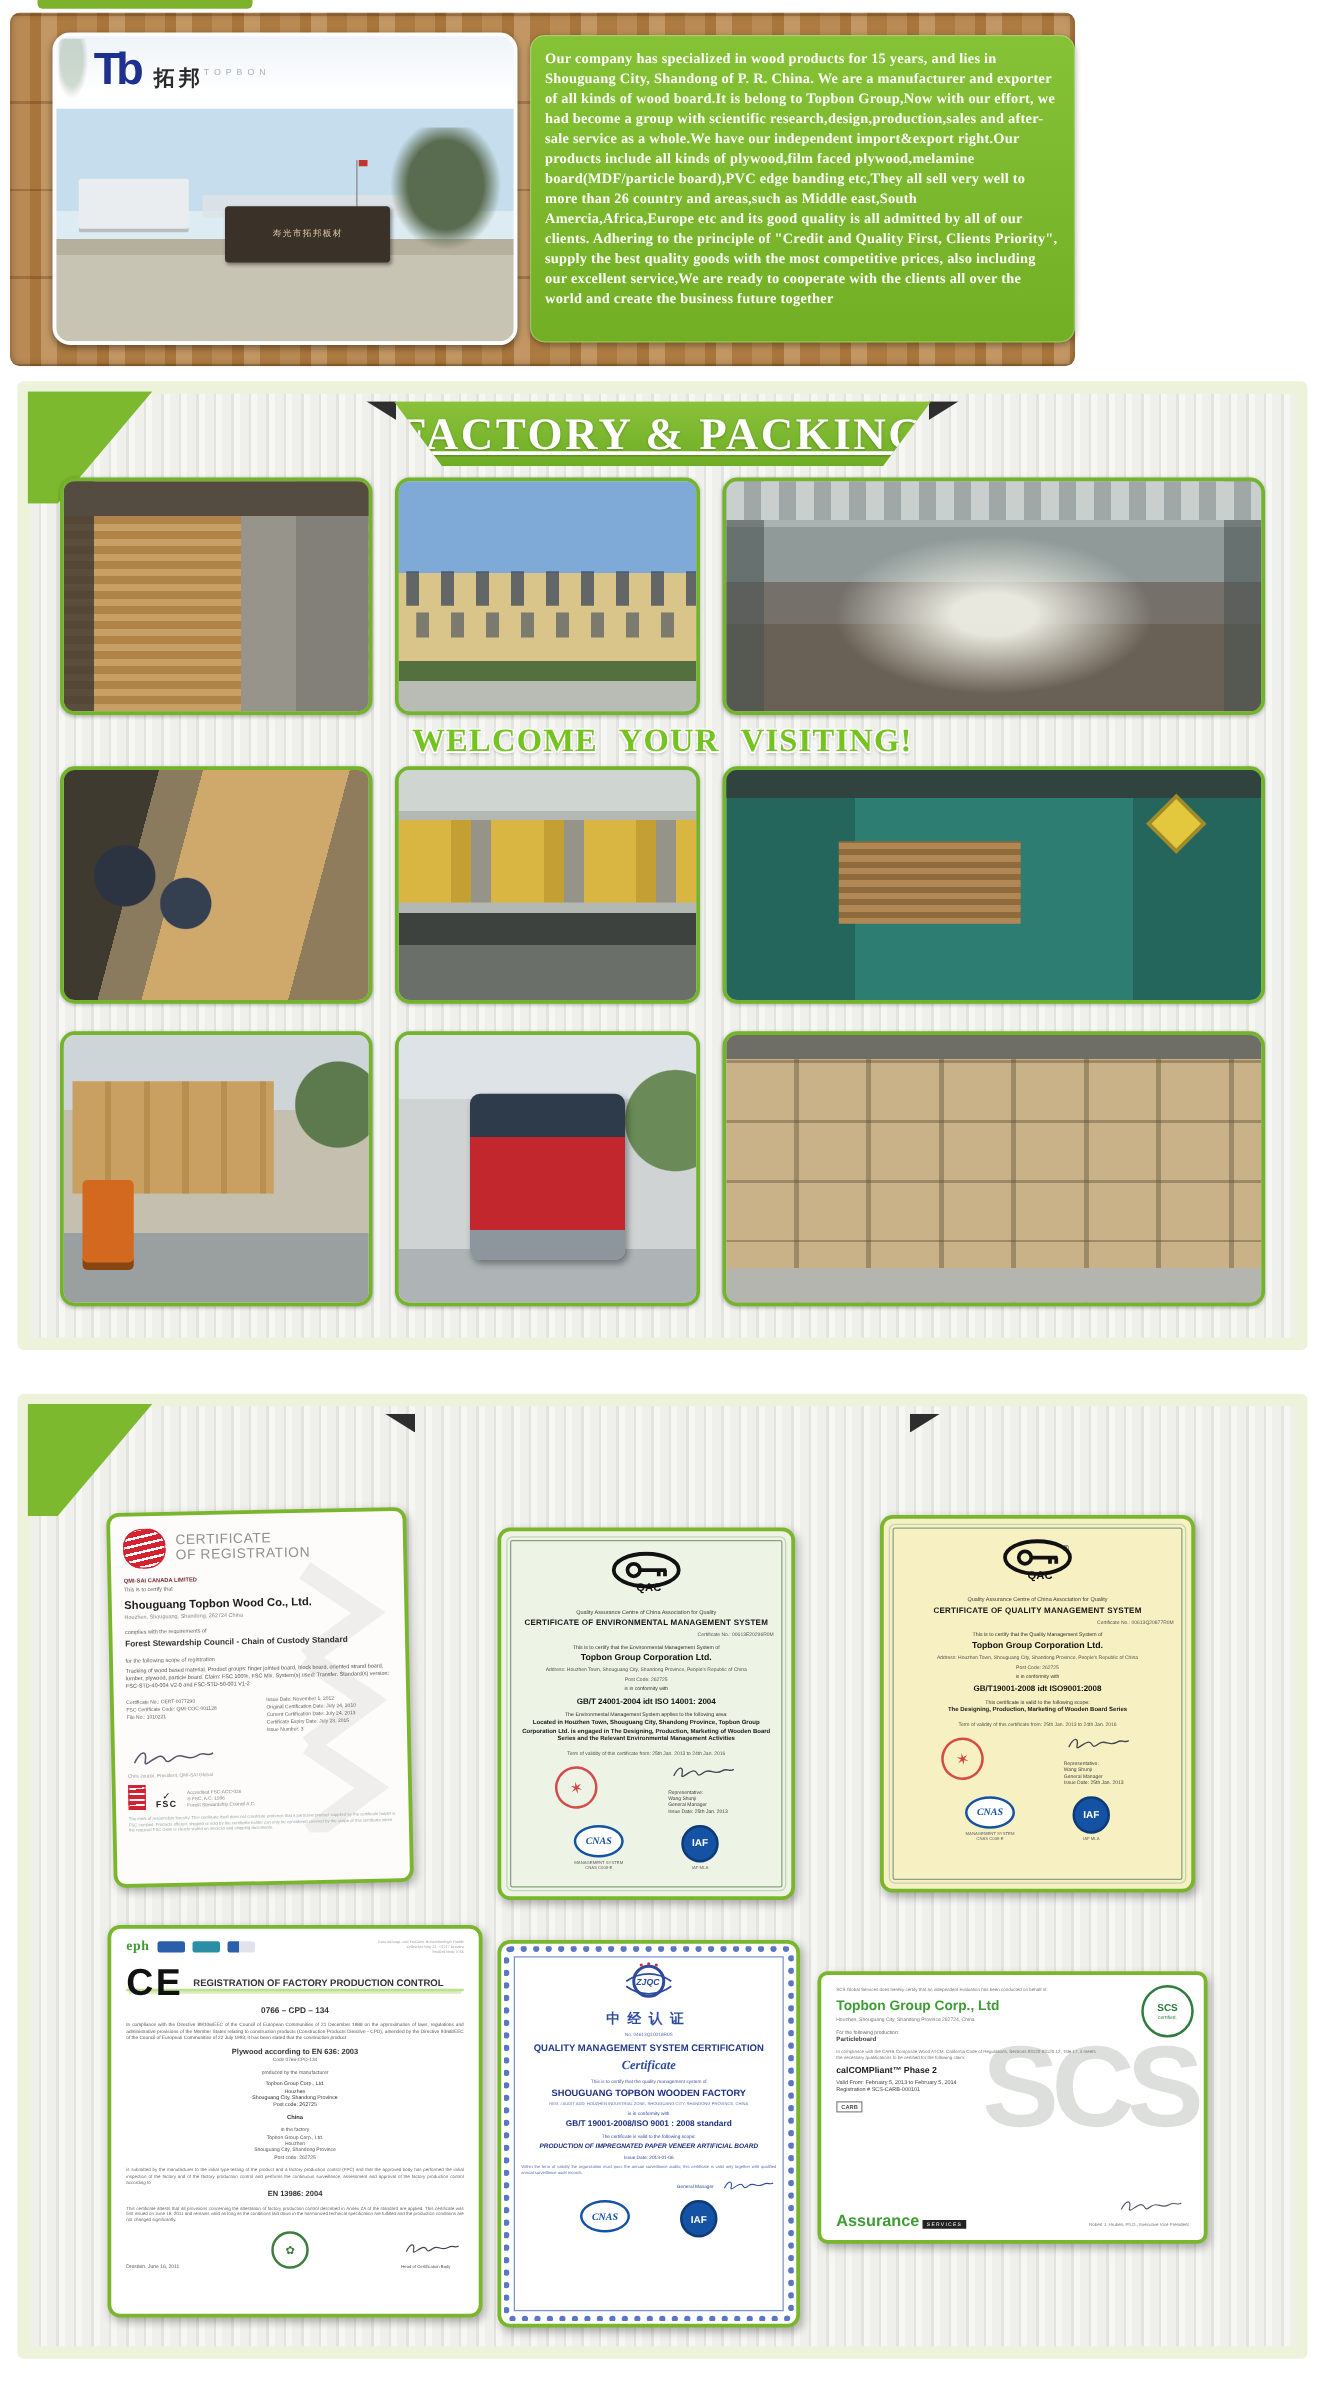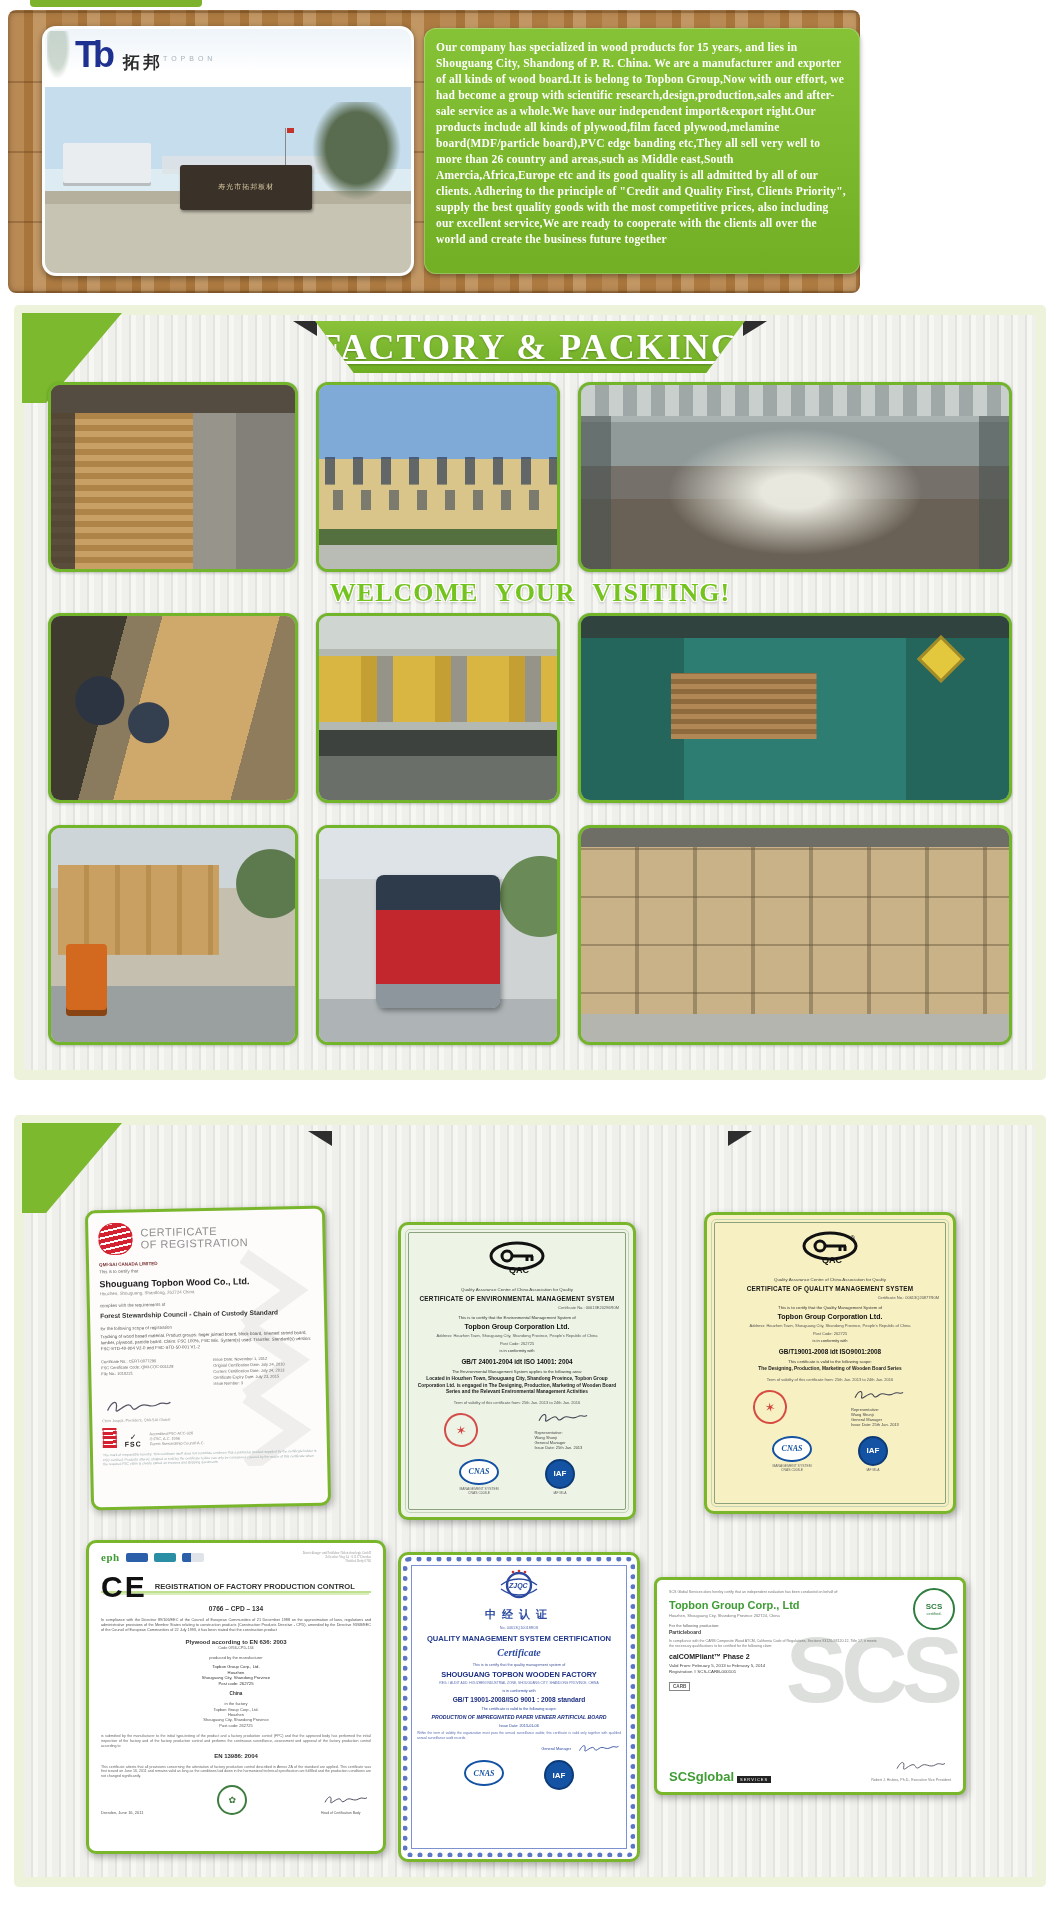--- a/index.html
+++ b/index.html
@@ -576,21 +576,21 @@
         <div class="c6-addr">Houzhen, Shouguang City, Shandong Province 262724, China</div>
         <div class="c6-for">For the following production:</div>
         <div class="c6-prod">Particleboard</div>
         <div class="c6-comp">In compliance with the CARB Composite Wood ATCM, California Code of Regulations, Sections 93120-93120.12, Title 17, it meets the necessary qualifications to be certified for the following claim:</div>
         <div class="c6-claim">calCOMPliant™ Phase 2</div>
         <div class="c6-valid">Valid From: February 5, 2013 to February 5, 2014</div>
         <div class="c6-reg">Registration # SCS-CARB-000101</div>
         <span class="carb">CARB</span>
       </div>
       <div class="c6-foot">
-        <span class="scsglobal">SCSglobal</span>
+        <span class="scsglobal">Assurance</span>
         <span class="scs-services">SERVICES</span>
       </div>
       <div class="c6-sig">
         <svg width="60" height="16" viewBox="0 0 80 24">
           <path d="M4 16 C10 4,16 4,14 14 C12 22,22 10,28 10 C34 10,30 20,40 12 C48 6,52 16,62 10 C68 6,72 12,76 8" fill="none" stroke="#556" stroke-width="1.4"></path>
         </svg>
         <div class="c6-signer">Robert J. Hrubes, Ph.D., Executive Vice President</div>
       </div>
     </div>
   </section>

